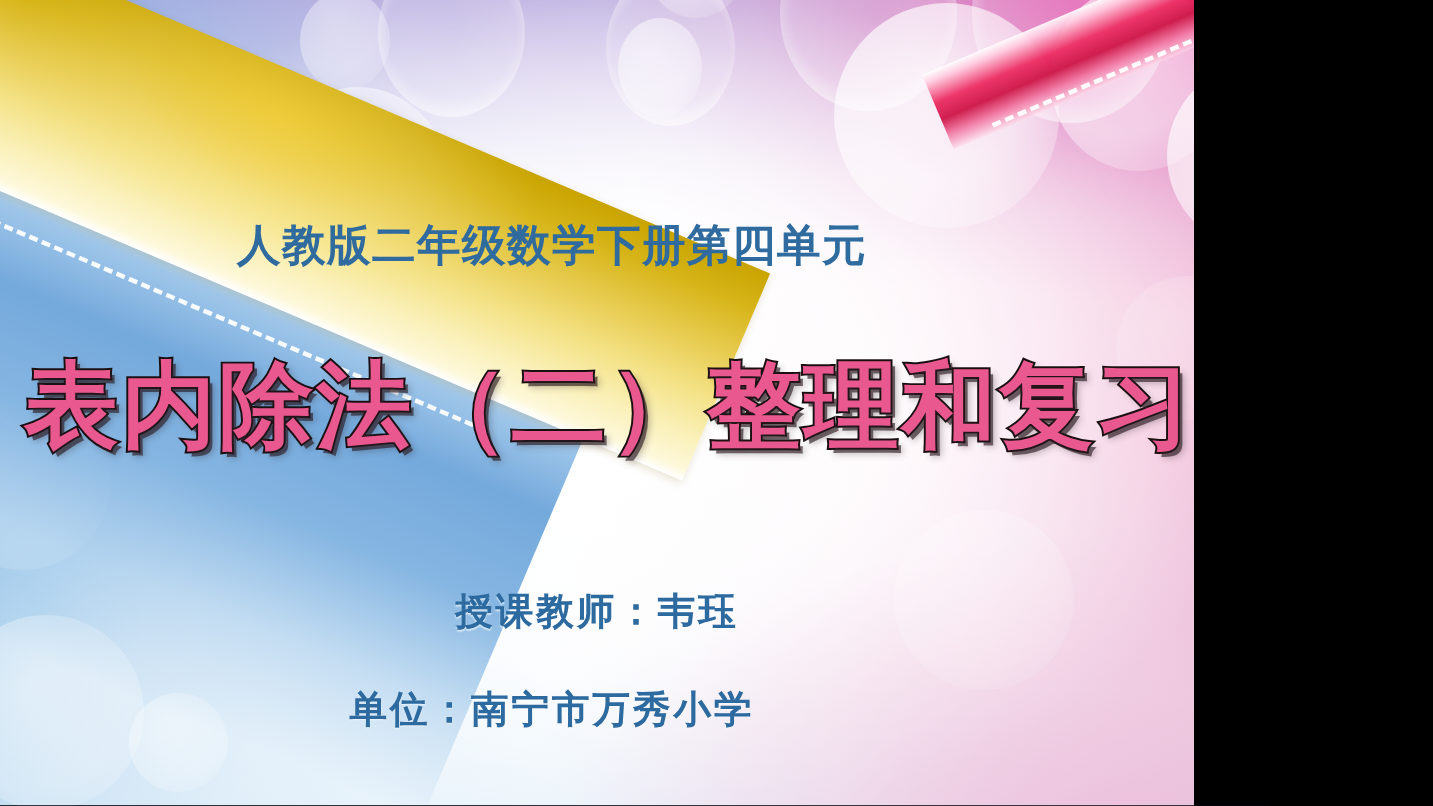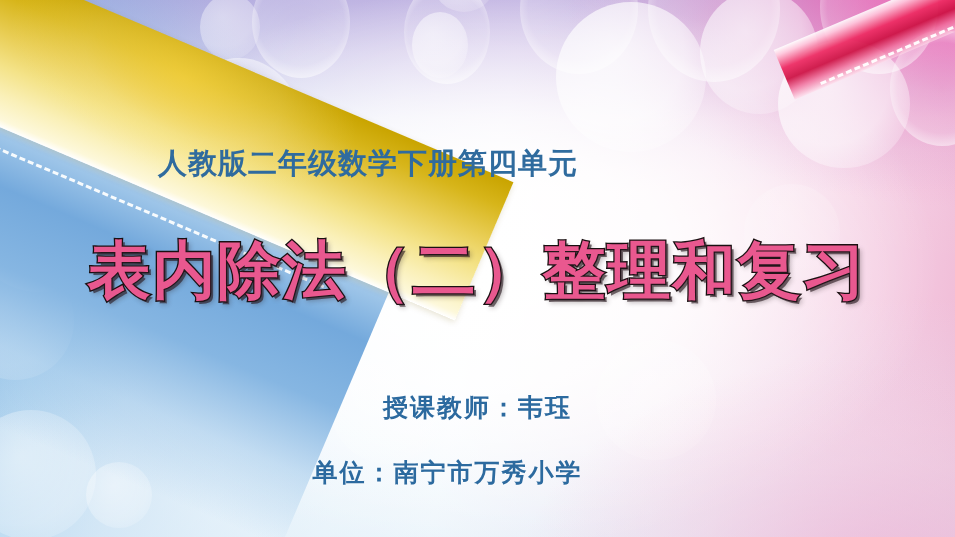--- a/index.html
+++ b/index.html
@@ -2,21 +2,21 @@
 <html><head>
 <meta charset="utf-8">
 <style>
   html, body {
     margin: 0;
     padding: 0;
     background: #000;
   }
   #slide {
     position: relative;
-    width: 955px;
+    width: 796px;
     height: 537px;
     overflow: hidden;
     font-family: Liberation Sans, sans-serif;
     background: #0f172a;
   }
 
   
   .bg-layer { position: absolute; inset: 0; pointer-events: none; }
 
   
@@ -206,21 +206,21 @@
     letter-spacing: 1px;
     color: #2f6b9e;
     white-space: nowrap;
   }
 
   .main-title {
     position: absolute;
     left: 0;
     right: 0;
     top: 228px;
-    text-align: center;
+    text-align: right;
     font-size: 63px;
     font-weight: 700;
     letter-spacing: 2px;
     white-space: nowrap;
     color: #e9588f;
     -webkit-text-stroke: 2.6px #1a1012;
     paint-order: stroke fill;
     text-shadow:
        3px 3px 0 rgba(40,25,30,0.62),
        4px 4px 5px rgba(40,25,30,0.30);

